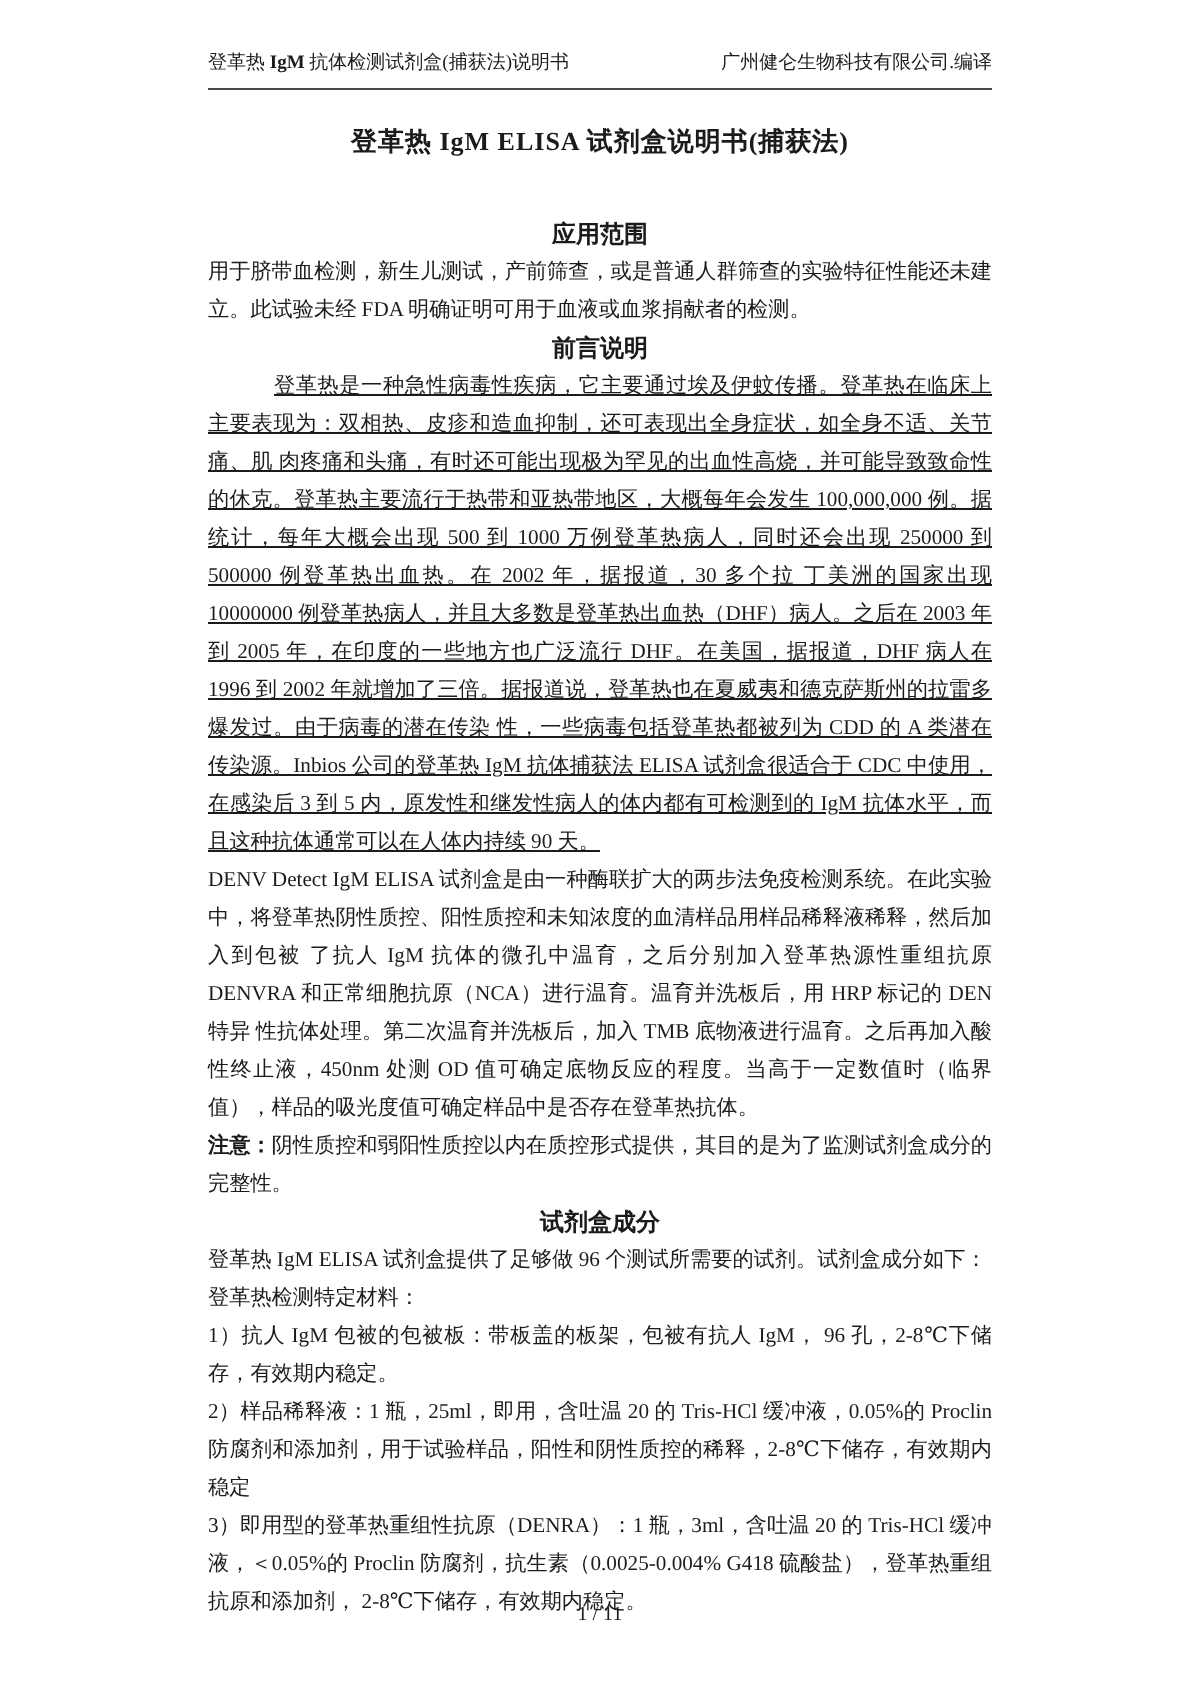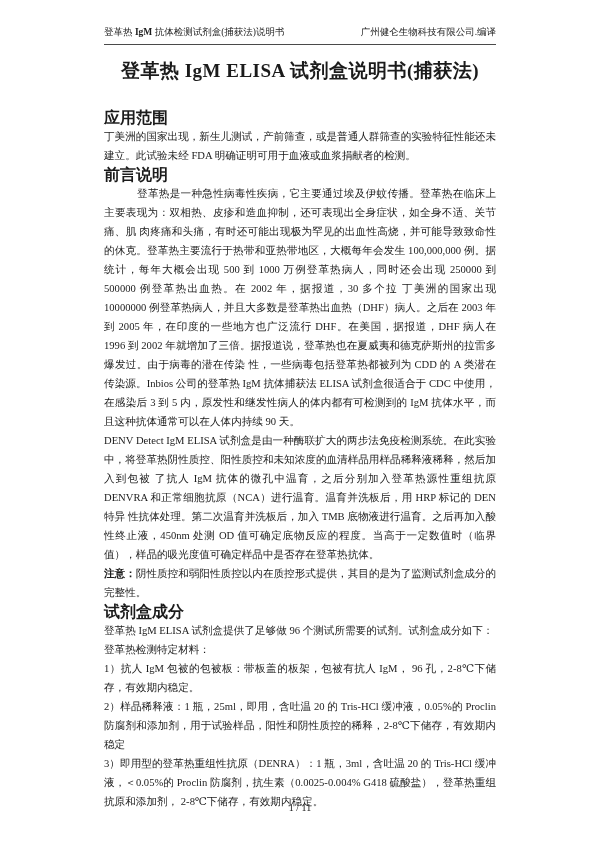--- a/index.html
+++ b/index.html
@@ -26,41 +26,41 @@
     font-size: 9.5px;
     line-height: 12px;
     padding-bottom: 6px;
     border-bottom: 1px solid #4a4a4a;
     white-space: nowrap;
   }
   .doc-header .hl-bold { font-weight: bold; }
   .doc-title {
     margin: 16px 0 27px 0;
     text-align: center;
-    font-size: 19px;
+    font-size: 13px;
     font-weight: bold;
     line-height: 20px;
     letter-spacing: 0.5px;
   }
   .doc-body {
     font-size: 10.6px;
     line-height: 19px;
     text-align: justify;
   }
   .doc-body h2 {
     margin: 0;
-    font-size: 16px;
+    font-size: 12px;
     font-weight: bold;
     line-height: 19px;
-    text-align: left;
+    text-align: center;
   }
   .doc-body p {
     margin: 0;
   }
-  .indent { text-indent: 33px; }
+  .indent { text-indent: 33px; text-decoration: underline; }
   .lead { font-weight: bold; }
   .doc-footer {
     position: absolute;
     left: 0;
     right: 0;
     bottom: 36px;
     text-align: center;
     font-size: 10px;
     font-weight: normal;
     line-height: 12px;
@@ -75,21 +75,21 @@
     <div><span>登革热 </span><span class="hl-bold">IgM</span><span> 抗体检测试剂盒(捕获法)说明书</span></div>
     <div>广州健仑生物科技有限公司.编译</div>
   </div>
 
   <div class="doc-title">登革热 IgM ELISA 试剂盒说明书(捕获法)</div>
 
   <div class="doc-body">
 
     <section>
       <h2>应用范围</h2>
-      <p>丁美洲的国家出现，新生儿测试，产前筛查，或是普通人群筛查的实验特征性能还未建立。此试验未经 FDA 明确证明可用于血液或血浆捐献者的检测。</p>
+      <p>用于脐带血检测，新生儿测试，产前筛查，或是普通人群筛查的实验特征性能还未建立。此试验未经 FDA 明确证明可用于血液或血浆捐献者的检测。</p>
     </section>
 
     <section>
       <h2>前言说明</h2>
       <p class="indent">登革热是一种急性病毒性疾病，它主要通过埃及伊蚊传播。登革热在临床上主要表现为：双相热、皮疹和造血抑制，还可表现出全身症状，如全身不适、关节痛、肌 肉疼痛和头痛，有时还可能出现极为罕见的出血性高烧，并可能导致致命性的休克。登革热主要流行于热带和亚热带地区，大概每年会发生 100,000,000 例。据统计，每年大概会出现 500 到 1000 万例登革热病人，同时还会出现 250000 到 500000 例登革热出血热。在 2002 年，据报道，30 多个拉 丁美洲的国家出现 10000000 例登革热病人，并且大多数是登革热出血热（DHF）病人。之后在 2003 年到 2005 年，在印度的一些地方也广泛流行 DHF。在美国，据报道，DHF 病人在 1996 到 2002 年就增加了三倍。据报道说，登革热也在夏威夷和德克萨斯州的拉雷多爆发过。由于病毒的潜在传染 性，一些病毒包括登革热都被列为 CDD 的 A 类潜在传染源。Inbios 公司的登革热 IgM 抗体捕获法 ELISA 试剂盒很适合于 CDC 中使用，在感染后 3 到 5 内，原发性和继发性病人的体内都有可检测到的 IgM 抗体水平，而且这种抗体通常可以在人体内持续 90 天。</p>
     </section>
 
     <section>
       <p>DENV Detect IgM ELISA 试剂盒是由一种酶联扩大的两步法免疫检测系统。在此实验中，将登革热阴性质控、阳性质控和未知浓度的血清样品用样品稀释液稀释，然后加入到包被 了抗人 IgM 抗体的微孔中温育，之后分别加入登革热源性重组抗原 DENVRA 和正常细胞抗原（NCA）进行温育。温育并洗板后，用 HRP 标记的 DEN 特异 性抗体处理。第二次温育并洗板后，加入 TMB 底物液进行温育。之后再加入酸性终止液，450nm 处测 OD 值可确定底物反应的程度。当高于一定数值时（临界 值），样品的吸光度值可确定样品中是否存在登革热抗体。</p>
       <p><span class="lead">注意：</span><span>阴性质控和弱阳性质控以内在质控形式提供，其目的是为了监测试剂盒成分的完整性。</span></p>

